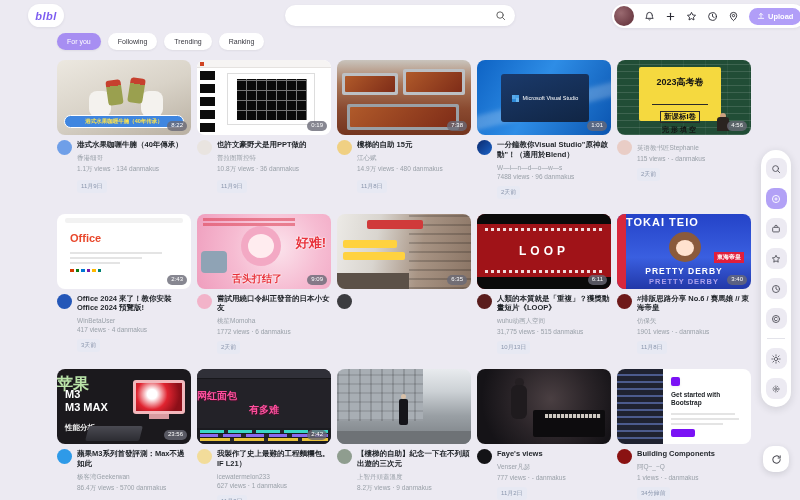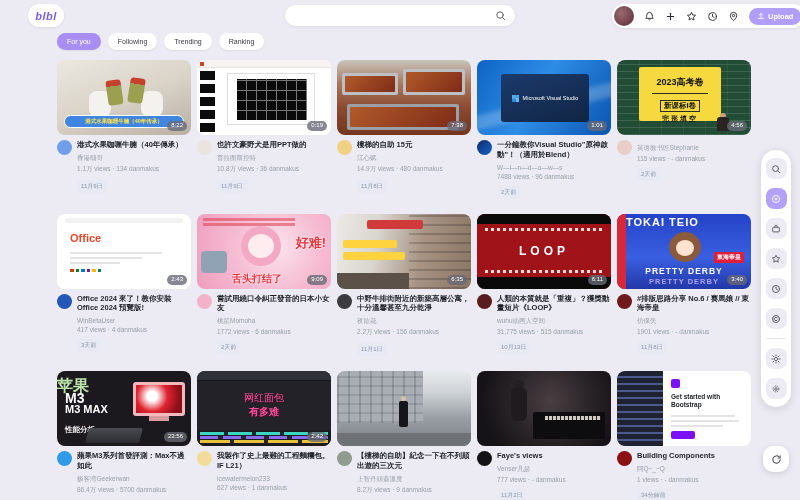--- a/index.html
+++ b/index.html
@@ -51,21 +51,21 @@
 .t2 .tr1{left:5px;top:13px;width:56px;height:22px}
 .t2 .tr2{left:66px;top:9px;width:62px;height:26px}
 .t2 .tr3{left:10px;top:44px;width:112px;height:26px;background:#9aa0a6}
 .t2 .food{width:100%;height:100%;border-radius:1px;background:linear-gradient(135deg,#b05a2a,#7e2c18)}
 .t3{background:linear-gradient(120deg,#0e63c4,#2e8de6 45%,#0b55b0)}
 .t3 .streak{position:absolute;left:-20px;top:36px;width:200px;height:14px;background:rgba(255,255,255,.22);transform:rotate(-14deg);filter:blur(2px)}
 .t3 .vscard{position:absolute;left:24px;top:14px;width:88px;height:48px;border-radius:3px;background:linear-gradient(160deg,#1b3a6b,#102544);display:flex;align-items:center;justify-content:center;gap:4px;color:#fff;font-size:5.5px}
 .t3 .win{width:7px;height:7px;background:conic-gradient(#4aa3e8 0 25%,#6ab6f0 0 50%,#2e8ad8 0 75%,#58aaec 0)}
 .t4{background:#214d36;background-image:repeating-linear-gradient(0deg,rgba(255,255,255,.13) 0 1px,transparent 1px 7px),repeating-linear-gradient(90deg,rgba(255,255,255,.05) 0 1px,transparent 1px 22px)}
 .t4 .ybox{position:absolute;left:22px;top:7px;width:82px;height:54px;background:#f5d93f;border-radius:2px;text-align:center;color:#151515;padding-top:4px}
-.t4 .b1{font-size:9px;font-weight:800;border-bottom:1px solid #2a2a2a;display:inline-block;padding:0 4px 4px}
+.t4 .b1{font-size:9px;font-weight:800;border-bottom:1px solid #2a2a2a;display:inline-block;padding:0 4px 15px}
 .t4 .b2{font-size:7.5px;font-weight:800;border:1px solid #2a2a2a;display:inline-block;padding:0 3px;margin-top:2px}
 .t4 .b3{font-size:7px;font-weight:700;letter-spacing:2px;margin-top:2px}
 .t4 .person{position:absolute;right:22px;bottom:4px;width:12px;height:14px;background:#2a2420;border-radius:3px 3px 0 0}
 .t4 .head{position:absolute;right:25px;bottom:16px;width:6px;height:6px;border-radius:50%;background:#caa080}
 .t5{background:#fff}
 .t5 .top{position:absolute;left:8px;top:4px;right:8px;height:5px;background:#f2f2f2;border-radius:2px}
 .t5 .brand{position:absolute;left:13px;top:18px;color:#e8472b;font-size:11px;font-weight:700}
 .t5 .l{position:absolute;height:2px;background:#e4e4e4}
 .t5 .l1{left:13px;top:38px;width:92px}.t5 .l2{left:13px;top:43px;width:72px}.t5 .l3{left:13px;top:48px;width:50px}
 .t5 .dots{position:absolute;left:13px;top:55px;display:flex;gap:2px}
@@ -92,30 +92,30 @@
 .t9{background:linear-gradient(180deg,#2443c8,#3a5fe0 58%,#2238a8)}
 .t9 .side{position:absolute;left:0;top:0;width:9px;height:75px;background:#d8283c}
 .t9 .big{position:absolute;left:9px;right:2px;top:2px;text-align:left;color:#fff;font-weight:900;font-size:11px;letter-spacing:1px;white-space:nowrap;overflow:hidden}
 .t9 .hair{position:absolute;left:52px;top:18px;width:32px;height:30px;border-radius:50%;background:#8a5a3c}
 .t9 .face{position:absolute;left:59px;top:26px;width:18px;height:16px;border-radius:50%;background:#ffe2cf}
 .t9 .nbox{position:absolute;right:7px;top:38px;background:#e01e3c;color:#fff;font-size:6px;font-weight:700;padding:1px 3px}
 .t9 .derby{position:absolute;left:0;right:0;bottom:13px;text-align:center;color:#fff;font-weight:900;font-size:8.5px;letter-spacing:1px}
 .t9 .derby2{position:absolute;left:0;right:0;bottom:3px;text-align:center;color:#c4b2f5;font-weight:900;font-size:7.5px;letter-spacing:1px;opacity:.85}
 .t10{background:#1b191d}
 .t10 .apple{position:absolute;left:0;top:5px;color:#b9e3a8;font-size:16px;font-weight:800}
-.t10 .m3{position:absolute;left:8px;top:19px;color:#fff;font-size:14px;font-weight:800}
+.t10 .m3{position:absolute;left:8px;top:19px;color:#fff;font-size:11px;font-weight:800}
 .t10 .max{position:absolute;left:8px;top:32px;color:#fff;font-size:11px;font-weight:800}
 .t10 .sub{position:absolute;left:8px;bottom:11px;color:#eee;font-size:7.5px;font-weight:700}
 .t10 .imac{position:absolute;right:6px;top:11px;width:52px;height:34px;background:#f2b8bc;border-radius:3px;padding:3px}
 .t10 .scr{width:100%;height:100%;background:radial-gradient(circle at 35% 40%,#fff 0 14%,#e02430 45%,#8c0f18 80%)}
 .t10 .stand{position:absolute;right:22px;top:45px;width:20px;height:5px;background:#d89ba0}
 .t10 .laptop{position:absolute;left:30px;bottom:3px;width:54px;height:15px;background:linear-gradient(180deg,#4a4a52,#2c2c32);border-radius:2px;transform:skewX(-14deg)}
 .t11{background:#232228}
 .t11 .top{position:absolute;left:0;right:0;top:0;height:10px;background:#303038;border-bottom:1px solid #17171b}
-.t11 .l1{position:absolute;left:0;right:0;top:20px;text-align:center;color:#ff4f9e;font-size:10px;font-weight:400;text-shadow:1px 1px 0 #47102a}
+.t11 .l1{position:absolute;left:0;right:0;top:20px;color:#ff4f9e;font-size:10px;font-weight:700;text-shadow:1px 1px 0 #47102a}
 .t11 .l2{position:absolute;left:0;right:0;top:34px;text-align:center;color:#ff4f9e;font-size:10px;font-weight:900;text-shadow:1px 1px 0 #47102a}
 .t11 .tl{position:absolute;left:0;right:0;bottom:0;height:16px;background:#1b1b20;padding:2px 3px}
 .t11 .tr{height:3px;margin-bottom:1px}
 .t11 .trA{background:repeating-linear-gradient(90deg,#3ad6c4 0 24px,#26262c 24px 28px)}
 .t11 .trB{background:repeating-linear-gradient(90deg,#8a6af0 0 18px,#26262c 18px 23px)}
 .t11 .trC{background:repeating-linear-gradient(90deg,#e8c23a 0 30px,#26262c 30px 34px)}
 .t12{background:linear-gradient(180deg,#e8ebee,#ccd1d5 30%,#9aa0a5 62%,#787d82)}
 .t12 .bld{position:absolute;left:0;top:0;width:86px;height:52px;background:#a8aeb4;background-image:repeating-linear-gradient(90deg,rgba(0,0,0,.14) 0 2px,transparent 2px 11px),repeating-linear-gradient(0deg,rgba(0,0,0,.1) 0 2px,transparent 2px 9px)}
 .t12 .person{position:absolute;left:62px;top:30px;width:9px;height:26px;background:#15151a;border-radius:2px}
 .t12 .head{position:absolute;left:64px;top:25px;width:5px;height:5px;border-radius:50%;background:#d8c0a8}
@@ -364,26 +364,20 @@
     <div class="thumb t7">
       <div class="bld"></div>
       <div class="redbox"></div>
       <div class="y1"></div>
       <div class="y2"></div>
       <div class="stairs"></div>
       <span class="dur">6:35</span>
     </div>
     <div class="info">
       <span class="avatar" style="background:#3c3c40"></span>
-      <div class="txt">
-        <div class="title">中野牛排街附近的新築高層公寓，十分溫馨甚至九分乾淨</div>
-        <div class="uploader">夜欲花</div>
-        <div class="meta">2.2万 views · 156 danmakus</div>
-        <span class="datebadge">11月1日</span>
-      </div>
     </div>
   </article>
 
   <article class="card">
     <div class="thumb t8">
       <div class="barT"></div>
       <div class="barB"></div>
       <div class="row r1"></div>
       <div class="row r2"></div>
       <div class="loop">LOOP</div>

